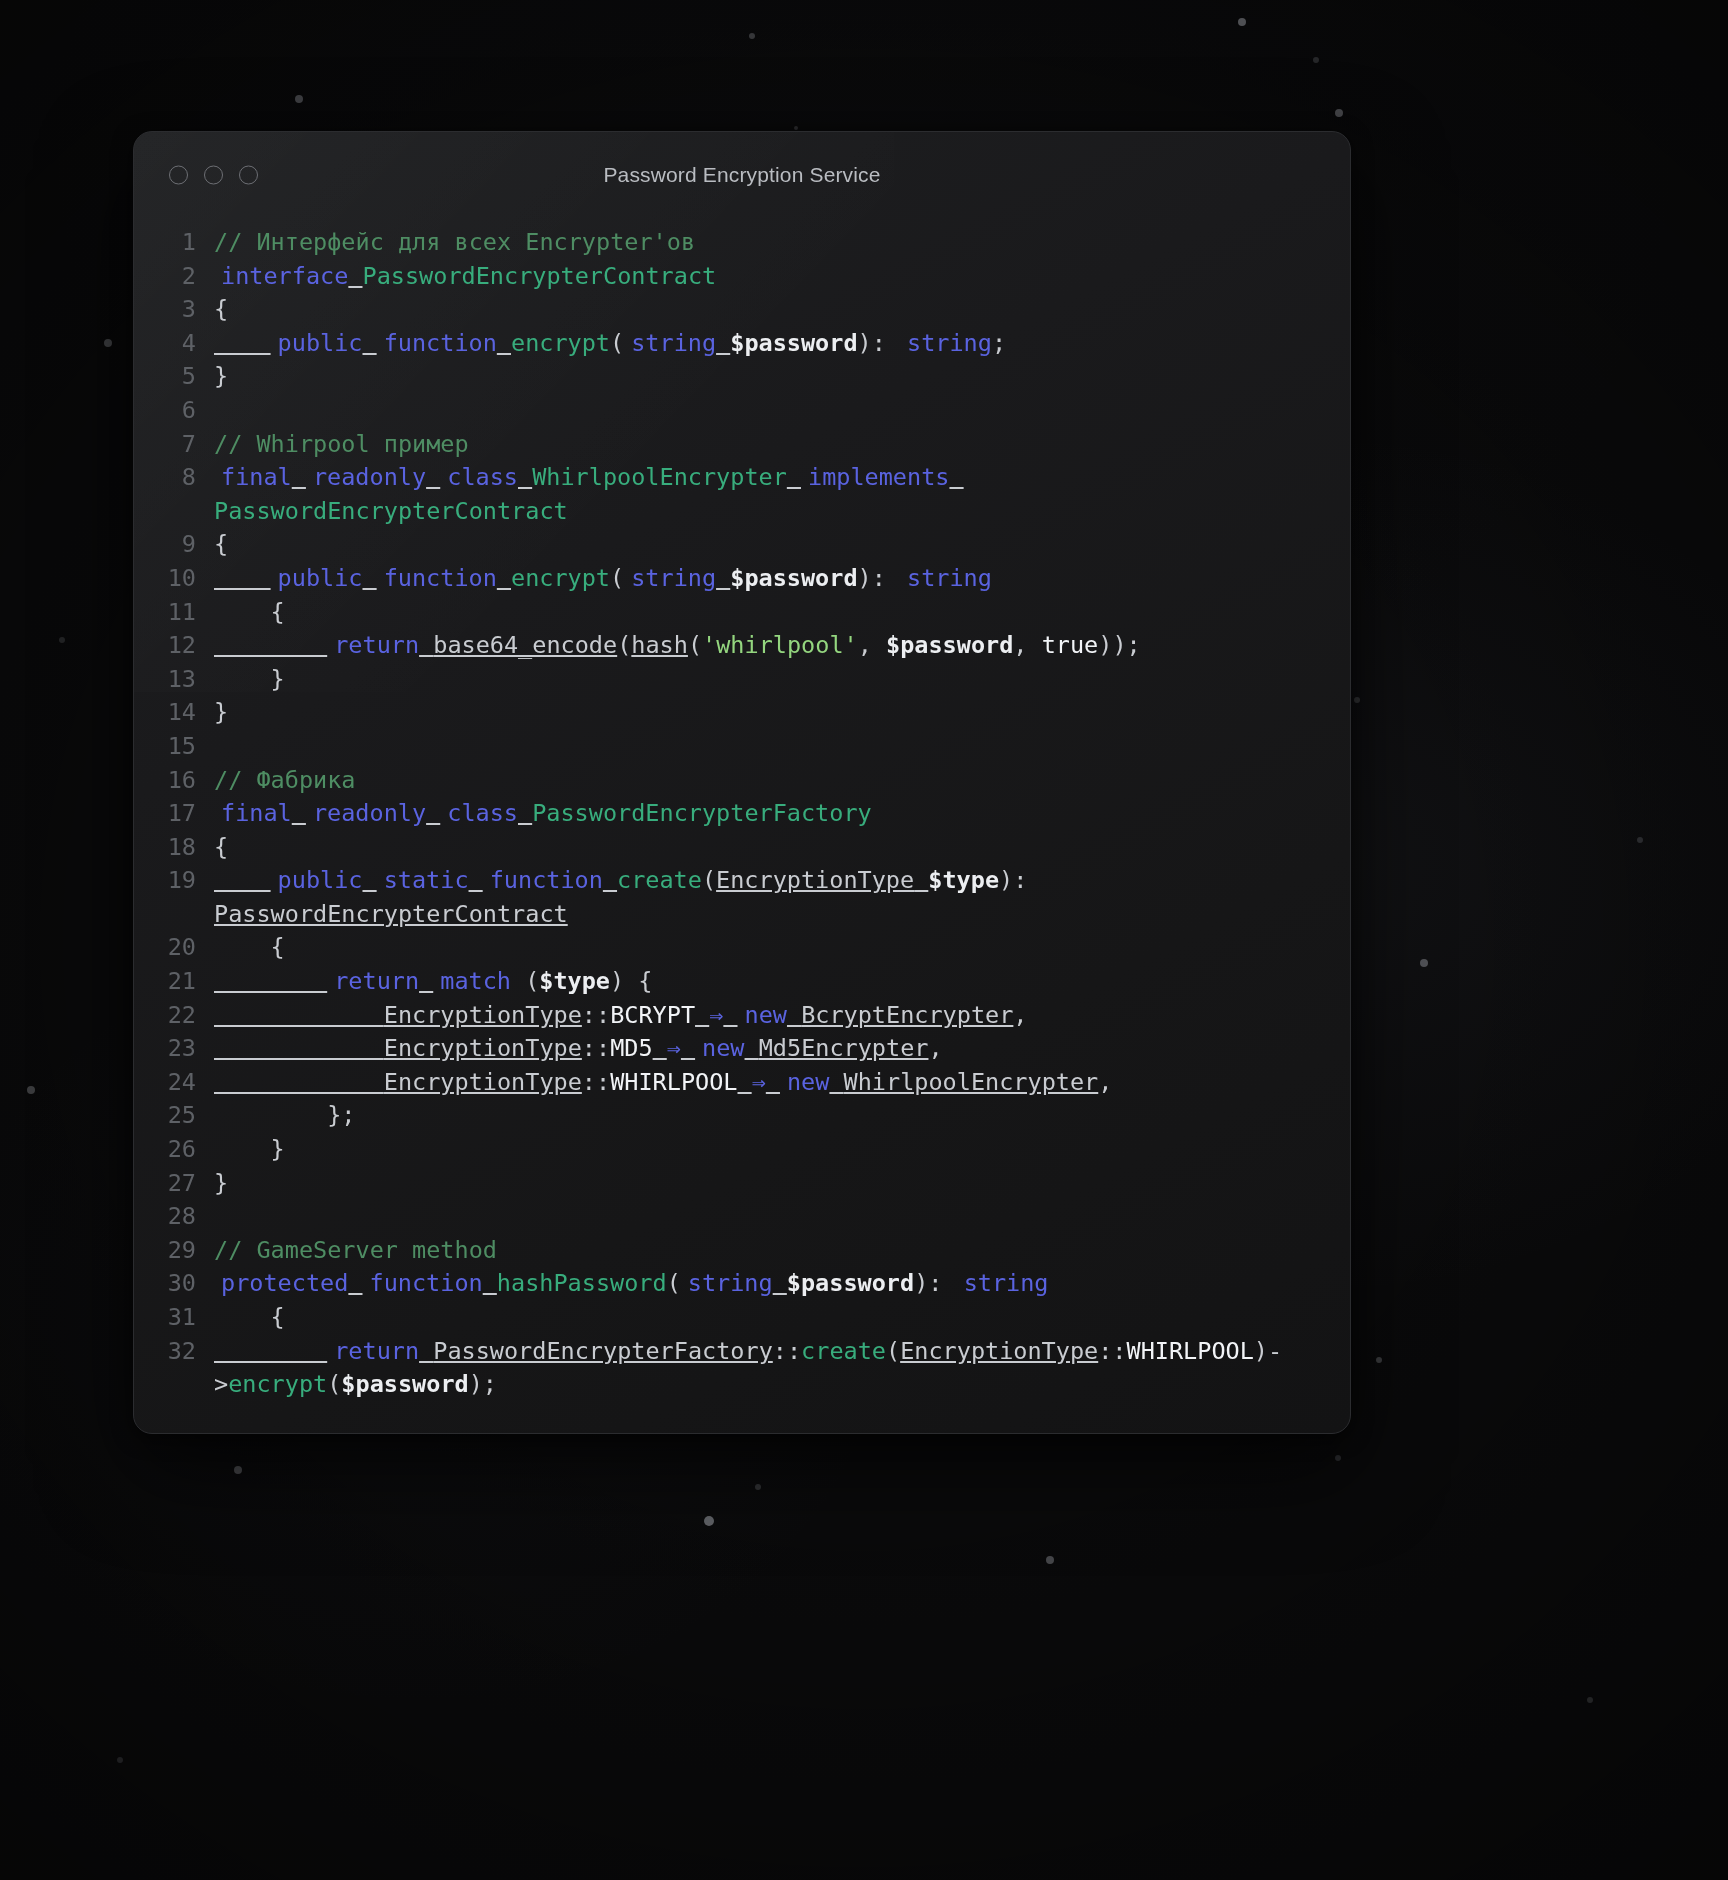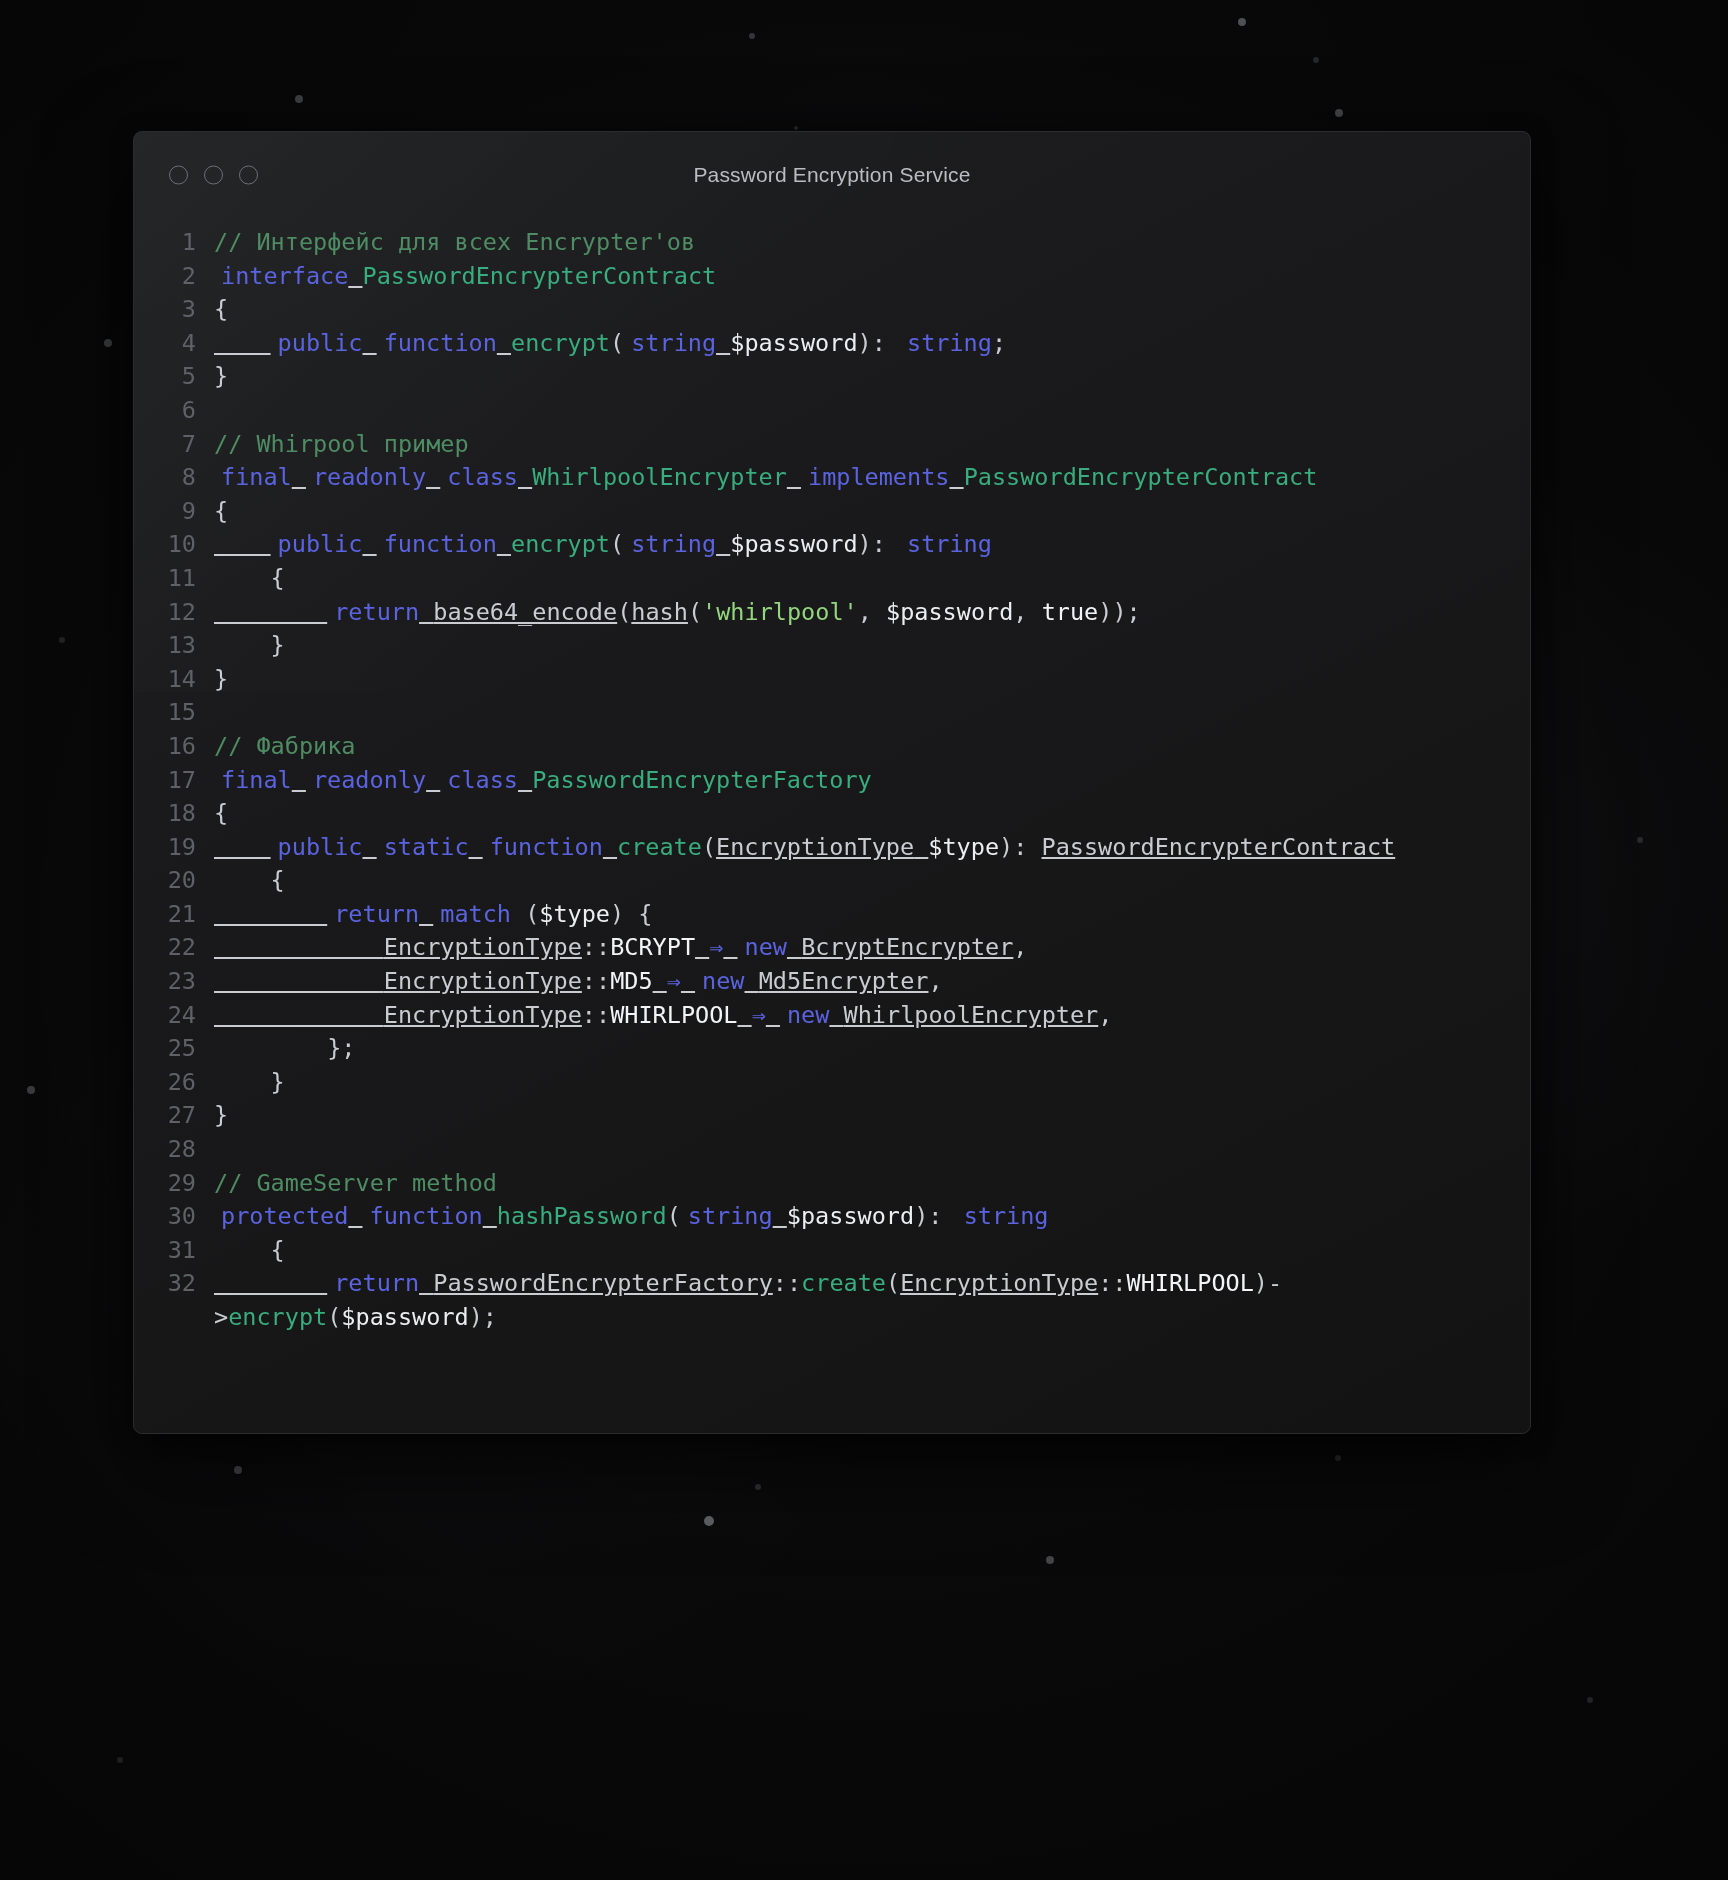--- a/index.html
+++ b/index.html
@@ -29,24 +29,24 @@
     position:absolute; inset:0;
     background:radial-gradient(ellipse 1500px 1400px at 50% 50%, rgba(0,0,0,0) 38%, rgba(0,0,0,0.55) 100%);
     pointer-events:none;
   }
   .dot { position:absolute; border-radius:50%; background:#cfd3dc; pointer-events:none; }
 
   
   #window {
     position:absolute;
     left:133px; top:131px;
-    width:1398px; height:1303px;
+    width:1218px; height:1303px;
     background:linear-gradient(152deg,#1e1f21 0%,#1a1a1c 34%,#161617 70%,#131314 100%);
     border:1px solid #2b2c2f;
-    border-radius:9px;
+    border-radius:19px;
     box-shadow:0 34px 90px rgba(0,0,0,0.62), 0 4px 20px rgba(0,0,0,0.5);
     overflow:hidden;
   }
   #glare {
     position:absolute; left:0; top:0; width:760px; height:560px;
     background:linear-gradient(134deg, rgba(255,255,255,0.030) 0%, rgba(255,255,255,0.012) 38%, rgba(255,255,255,0) 68%);
     pointer-events:none;
   }
 
   
@@ -88,21 +88,21 @@
     user-select:none;
     font-size:23.5px;
   }
   .src { flex:1 1 auto; min-width:0; }
 
   
   .c-com { color:#4e8d63; }
   .c-kw  { color:#5a63e0;margin-left:7px; }
   .c-typ { color:#38ad7d; }
   .c-fn  { color:#38ad7d;margin-top:40px; }
-  .c-var { color:#eceef1; font-weight:normal; }
+  .c-var { color:#eceef1; font-weight:bold; }
   .c-str { color:#94d67f; }
   .c-pln { color:#c9ccd1;text-decoration:underline; }
   .c-cst { color:#f2f4f7; font-weight:normal; }
   .c-arw { color:#5a63e0; }
   .c-pun { color:#c9ccd1; }
 </style>
 </head>
 <body>
 
 <div id="backdrop"></div>

